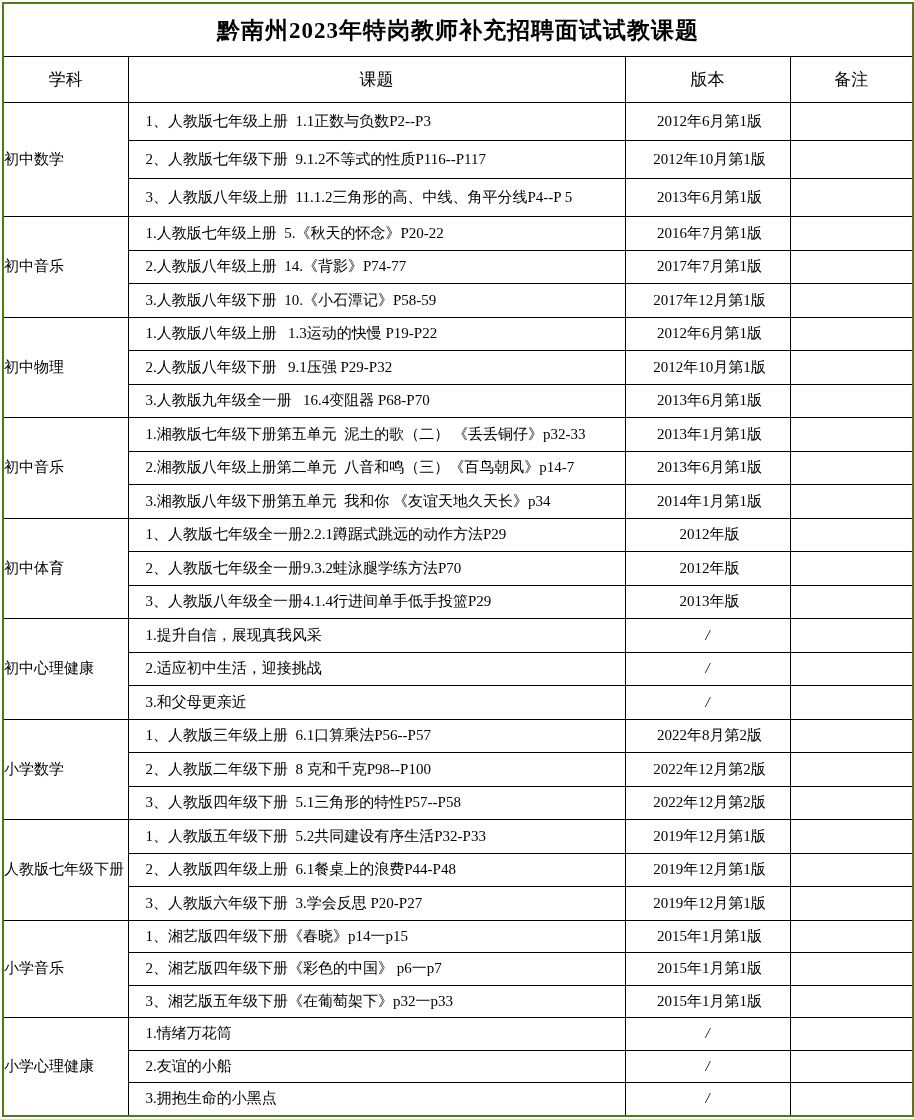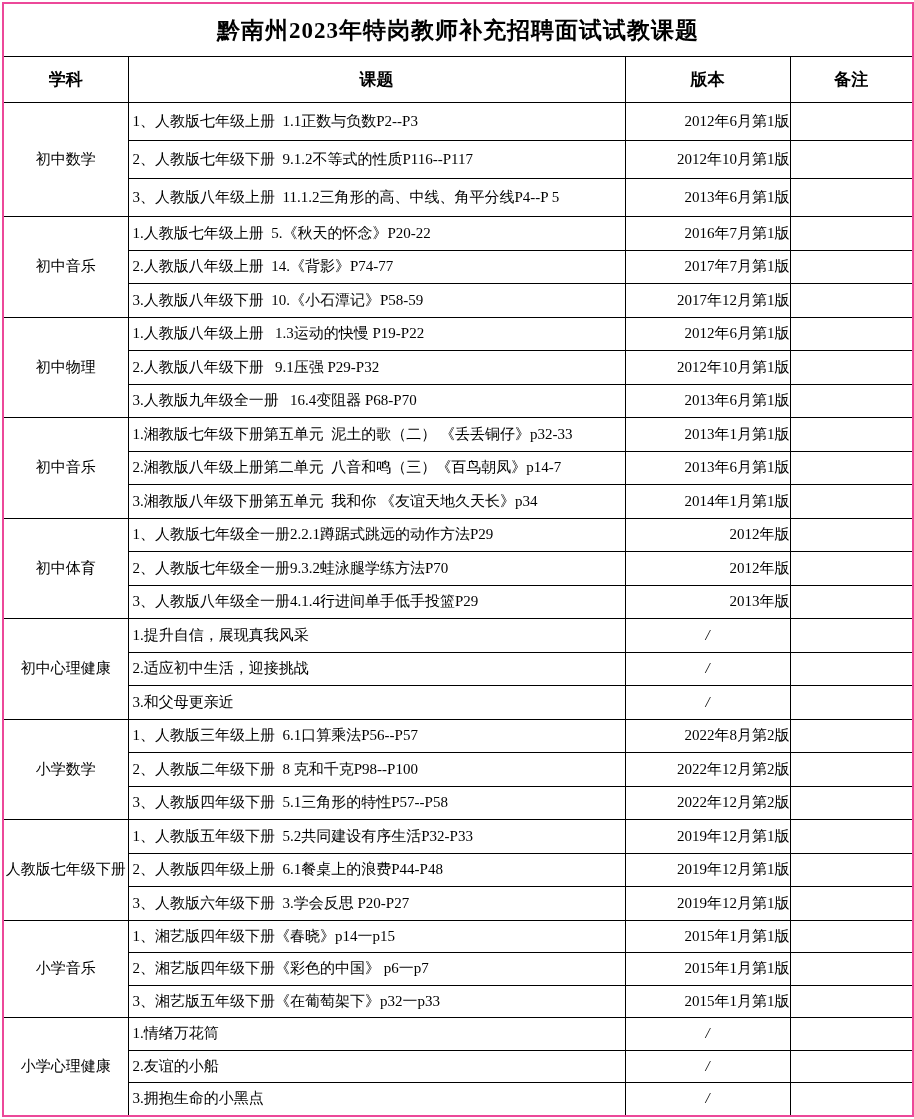--- a/index.html
+++ b/index.html
@@ -18,21 +18,21 @@
     position: relative;
     width: 914px;
     height: 1119px;
     background: #ffffff;
   }
   table.doc-table {
     border-collapse: collapse;
     table-layout: fixed;
     width: 910px;
     margin: 2px 0 0 2px;
-    border: 2px solid #ec4899;
+    border: 2px solid #4d7c0f;
   }
   col.c-subject { width: 125px; }
   col.c-topic   { width: 497px; }
   col.c-version { width: 165px; }
   col.c-note    { width: 123px; }
 
   td, th {
     border: 1px solid #000000;
     padding: 0;
     vertical-align: middle;
@@ -42,39 +42,38 @@
   tr.title-row td {
     height: 52px;
     text-align: center;
     font-weight: bold;
     font-size: 23px;
     letter-spacing: 1px;
   }
   tr.header-row th {
     height: 45px;
     text-align: center;
-    font-weight: bold;
+    font-weight: normal;
     font-size: 17px;
   }
   tr.r-tall  td { height: 37px; }
   tr.r-std   td { height: 32.5px; }
   tr.r-short td { height: 31.5px; }
 
   td.subject {
-    text-align: center;
     font-size: 15px;
     margin-top: 6px;
   }
   td.topic {
     text-align: left;
-    padding-left: 4px;
+    padding-left: 17px;
     font-size: 15px;
   }
   td.version {
-    text-align: right;
+    text-align: center;
     padding-left: 4px;
     font-size: 15px;
   }
   td.version.slash {
     text-align: center;
     padding-left: 0;
     font-style: italic;
   }
   td.note {
     font-size: 15px;

